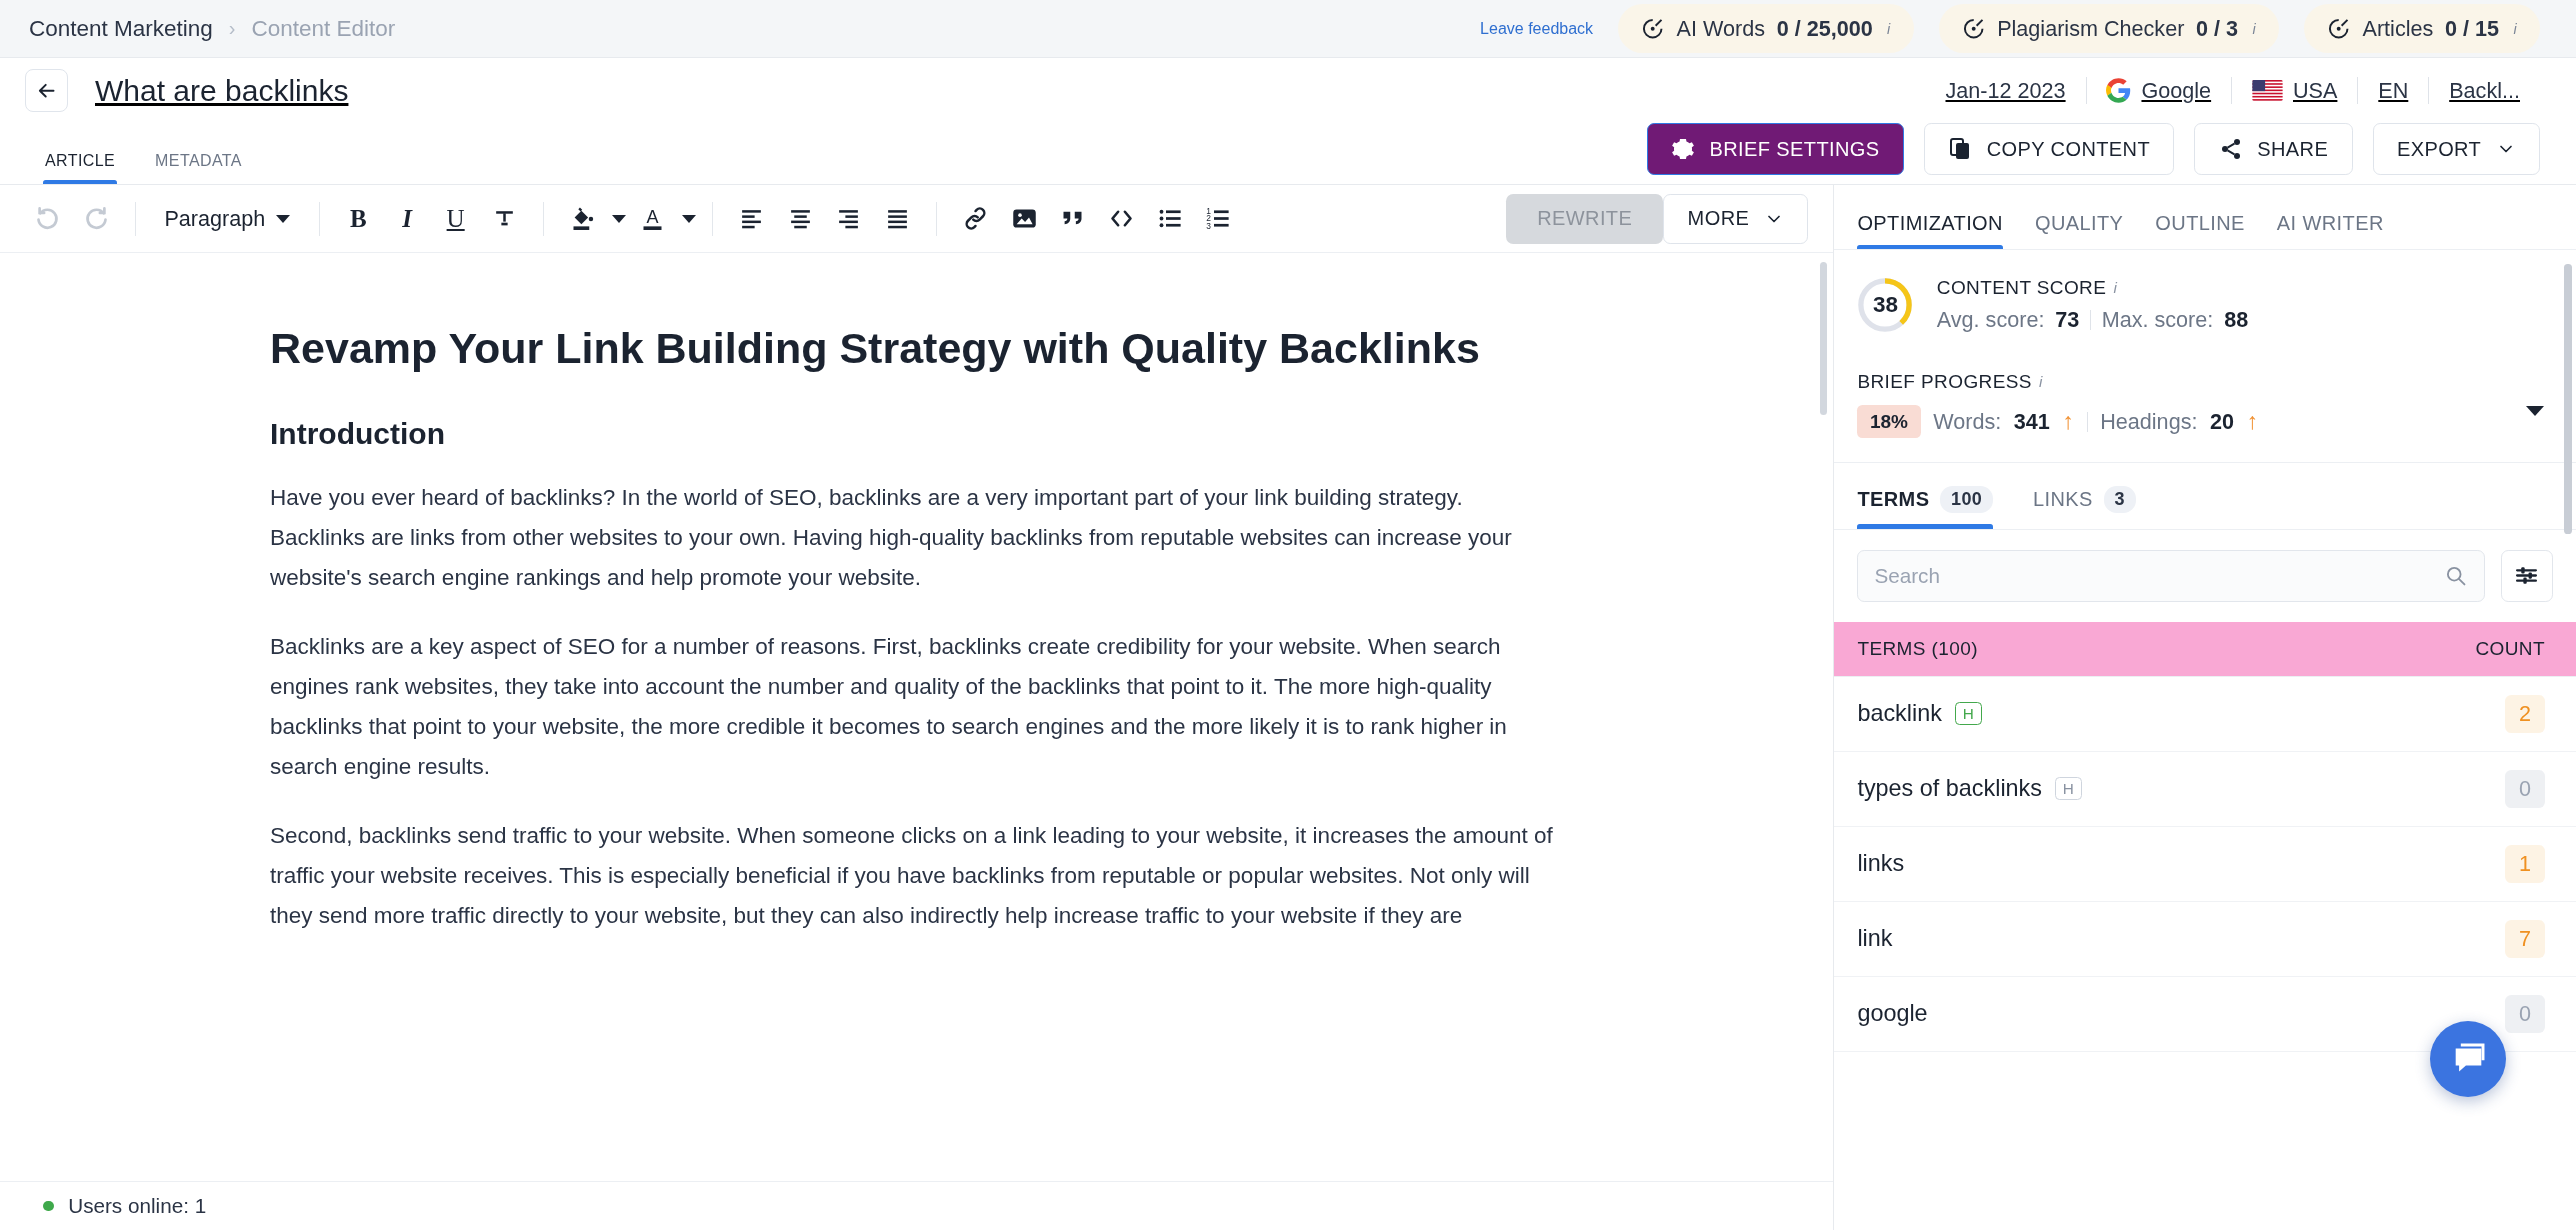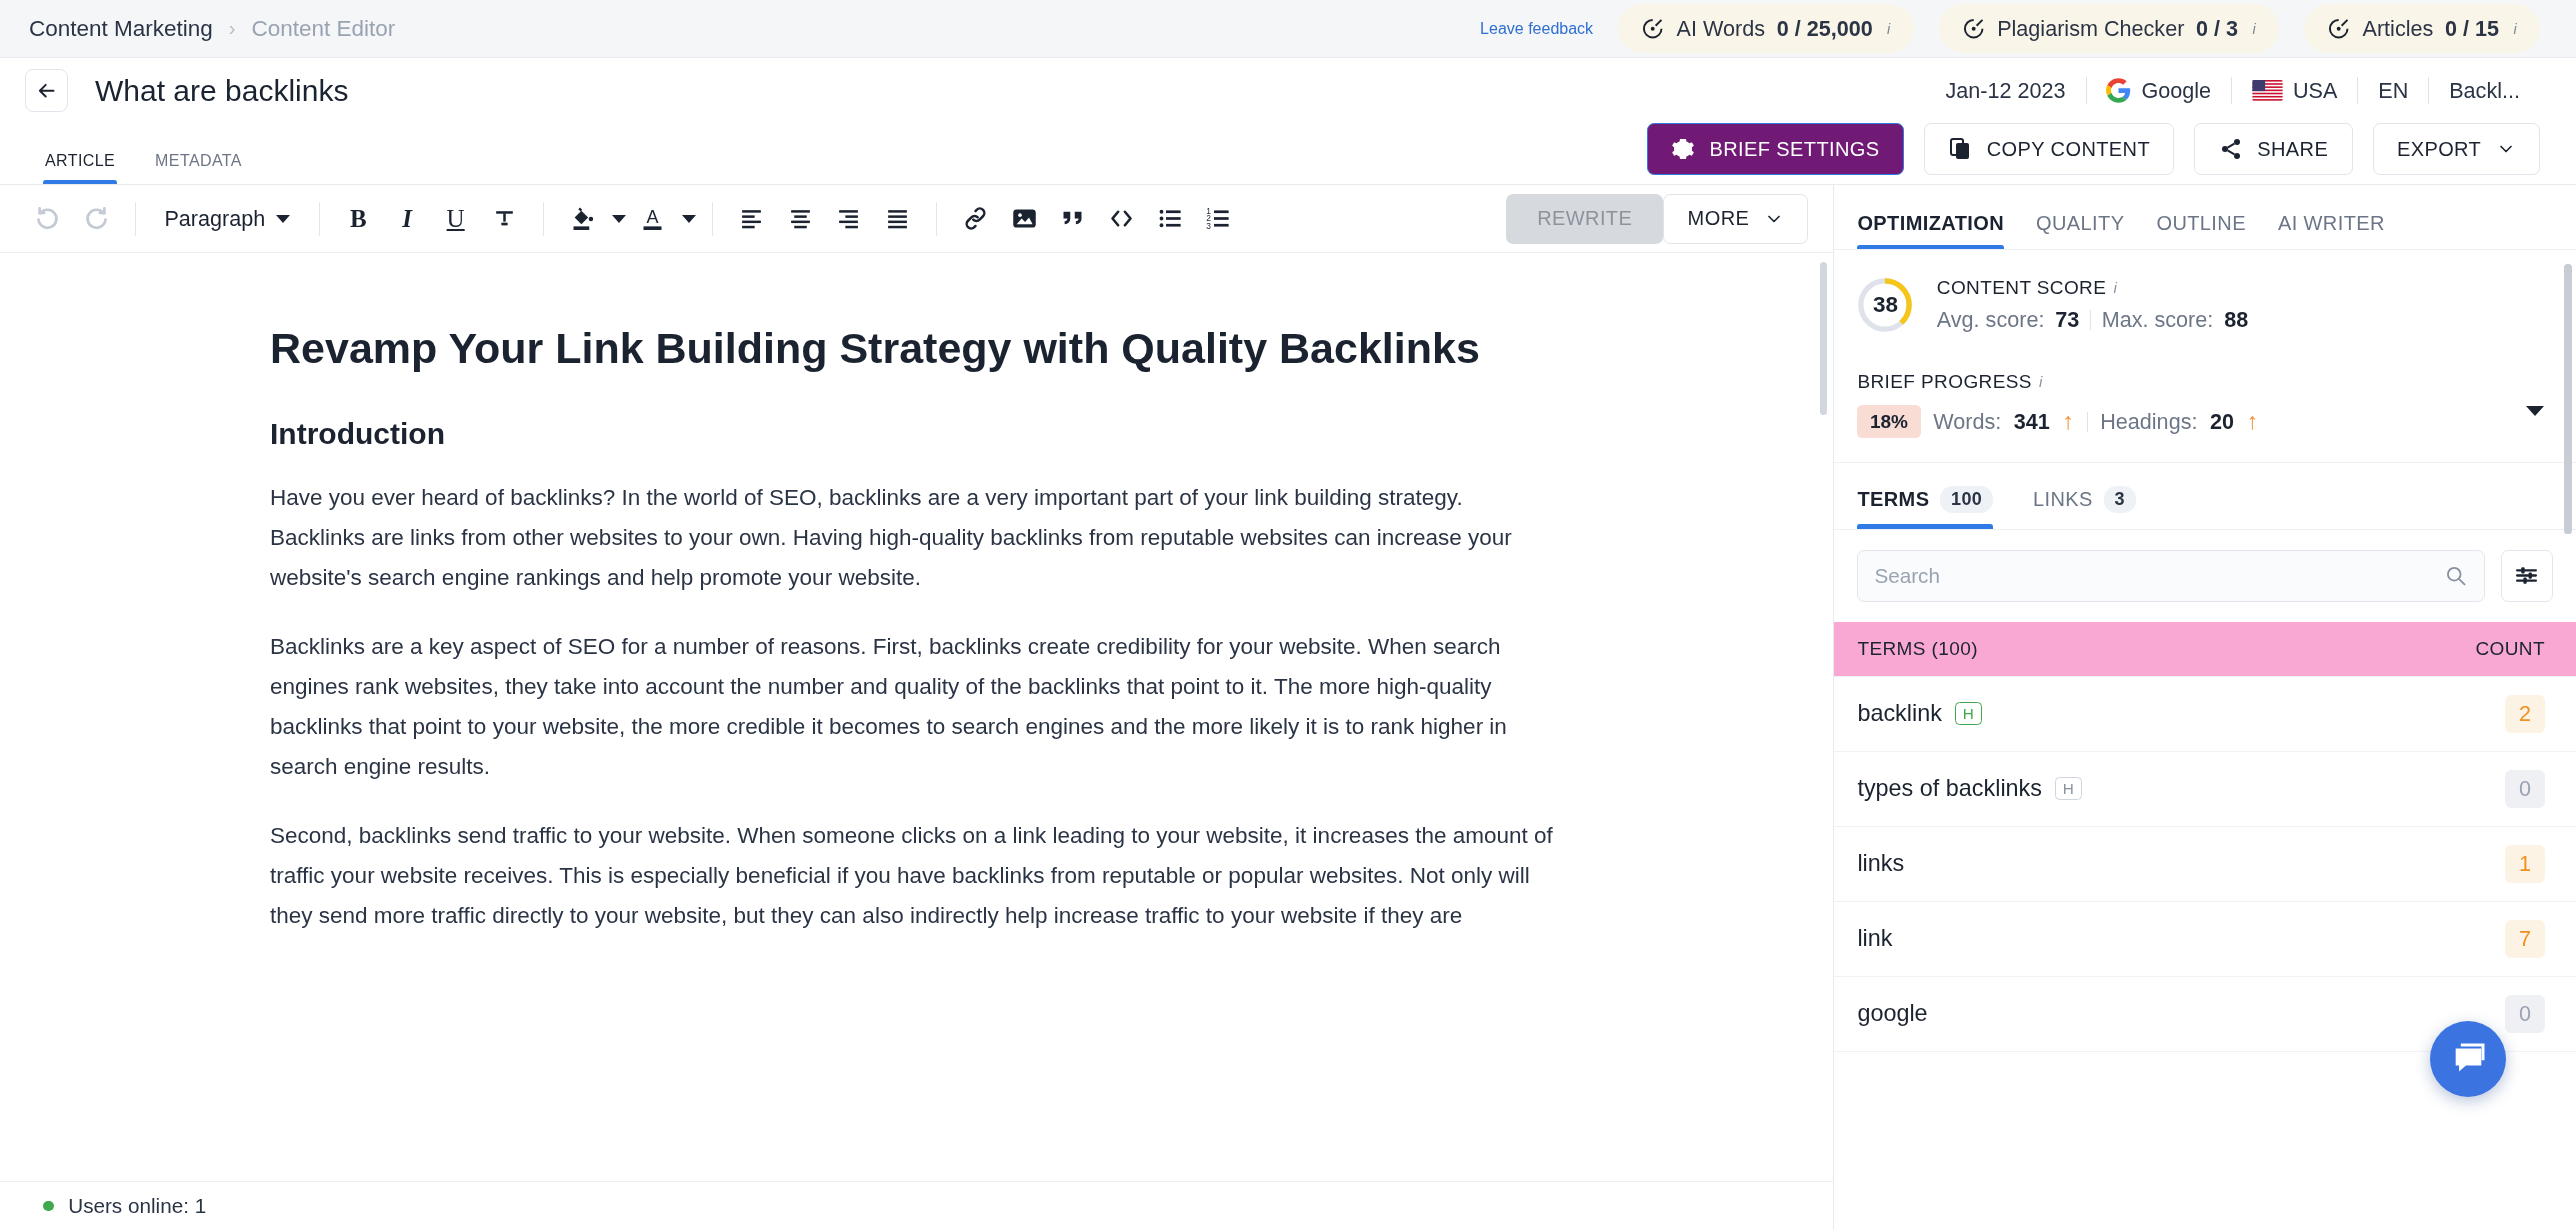--- a/index.html
+++ b/index.html
@@ -37,20 +37,21 @@
   }
   .credit-pill .sup { font-size: 14.4px; font-style: italic; color: #7b8596; vertical-align: super; margin-left: 2.7px;}
   .gauge-icon { width: 23.4px; height: 23.4px; flex: none; }
 
   
   .titlebar {
     height: 65px;
     display: flex; align-items: center;
     padding: 0 36px 0 25px;
     background: #fff;
+    text-decoration: underline;
   }
   .back-btn {
     width: 43px; height: 43px;
     border: 0.9px solid #e0e5ec; border-radius: 8px;
     background: #fff;
     display: flex; align-items: center; justify-content: center;
     font-size: 25px; color: #1f2733;
   }
   .doc-title { font-size: 30px; color: #1b2330; margin-left: 27px; font-weight: 400; }
   .meta-row { margin-left: auto; display: flex; align-items: center; font-size: 21.6px; color: #2b3445; }
@@ -139,21 +140,21 @@
     height: 49px; background: #fff; border-top: 0.9px solid #eceff3;
     display: flex; align-items: center; padding-left: 43px; gap: 14.4px;
     font-size: 20.7px; color: #2b3445;
   }
   .dot-online { width: 10.8px; height: 10.8px; border-radius: 50%; background: #3fa94b; }
 
   
   .side-tabs { display: flex; padding: 0 23.4px; border-bottom: 0.9px solid #eceff3; height: 65px; align-items: flex-end; }
   .side-tab { font-size: 20px; letter-spacing: 0.4px; color: #6c7686; padding: 0 16px 14.4px 16px; position: relative; }
   .side-tab:first-child { padding-left: 0; }
-  .side-tab.active { color: #1b2330; font-weight: 700; }
+  .side-tab.active { color: #1b2330; font-weight: 400; }
   .side-tab.active::after { content: ""; position: absolute; left: 0; right: 16px; bottom: 0; height: 4.5px; background: #2f7ae5; border-radius: 2.7px 2.7px 0 0; }
 
   .score-row { display: flex; align-items: center; gap: 23.4px; padding: 27px 23.4px 23.4px 23.4px; }
   .ring { width: 56px; height: 56px; position: relative; flex: none; }
   .ring .num { position: absolute; inset: 0; display: flex; align-items: center; justify-content: center; font-size: 22.5px; font-weight: 700; color: #1b2330; }
   .score-lines { display: flex; flex-direction: column; gap: 8px; }
   .score-label { font-size: 19px; letter-spacing: 0.4px; color: #1b2330; display: flex; align-items: center; gap: 7.2px; }
   .info-i { font-size: 15.3px; font-style: italic; color: #8992a1; }
   .score-sub { font-size: 21.6px; color: #6c7686; display: flex; align-items: center; gap: 10.8px; }
   .score-sub b { color: #1b2330; }

